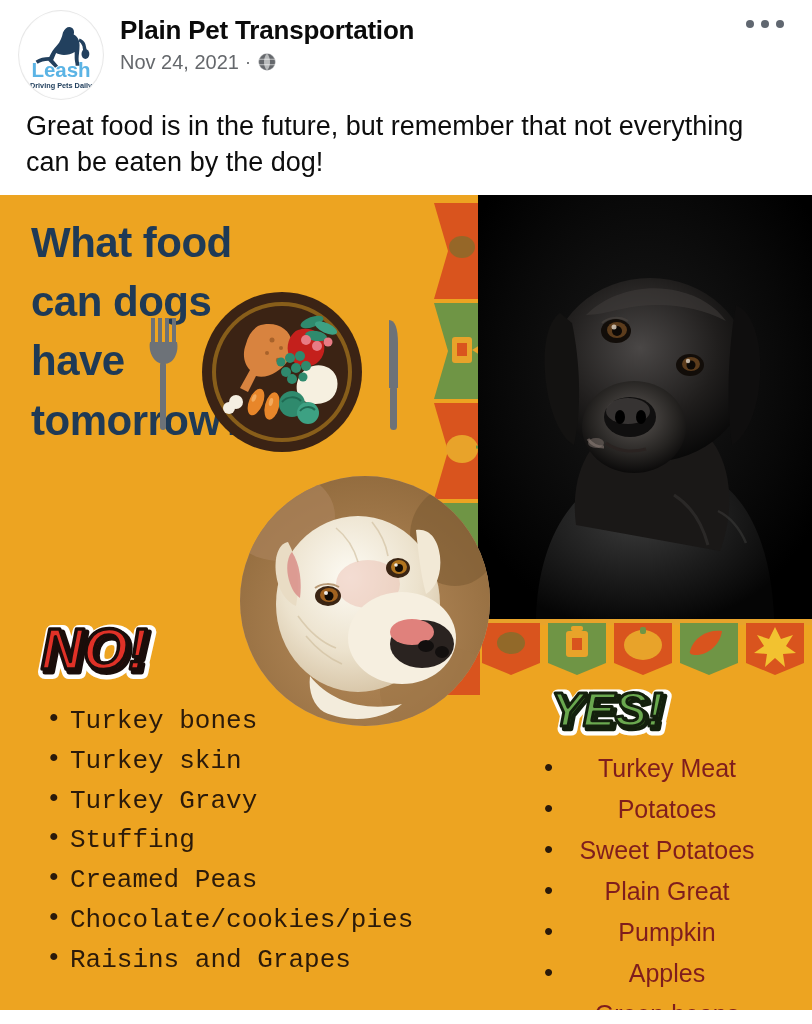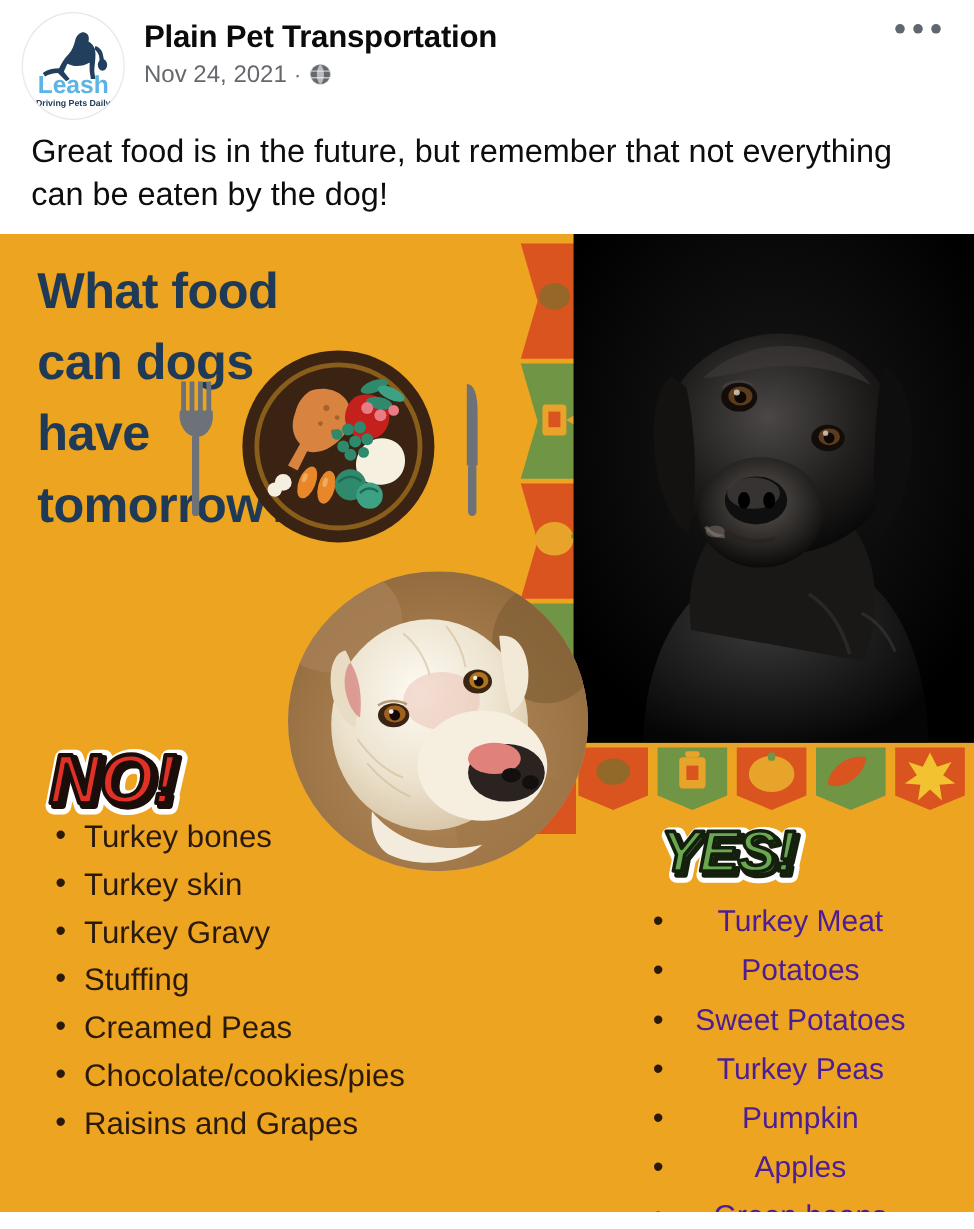--- a/index.html
+++ b/index.html
@@ -150,22 +150,23 @@
   .badge-yes {
     position: absolute;
     left: 546px; top: 482px;
     width: 152px; height: 72px;
   }
   .badge-yes svg { width: 152px; height: 72px; display: block; }
 
   
   .list-no {
     position: absolute;
-    left: 40px; top: 486px;
+    left: 40px; top: 510px;
     width: 380px;
+    font-family: Liberation Mono, monospace;
   }
   .list-no li {
     font-size: 26px;
     line-height: 1.3;
     color: #2b1a0a;
     margin-bottom: 6px;
     list-style: none;
     position: relative;
     padding-left: 30px;
   }
@@ -178,21 +179,21 @@
   }
 
   .list-yes {
     position: absolute;
     left: 510px; top: 557px;
     width: 292px;
   }
   .list-yes li {
     font-size: 25px;
     line-height: 1.32;
-    color: #4c1d95;
+    color: #7f1d1d;
     list-style: none;
     position: relative;
     margin-bottom: 8px;
     text-align: center;
     padding: 0 12px 0 34px;
   }
   .list-yes li::before {
     content: "\2022";
     position: absolute;
     left: 34px; top: -2px;
@@ -533,21 +534,21 @@
       <li>Stuffing</li>
       <li>Creamed Peas</li>
       <li>Chocolate/cookies/pies</li>
       <li>Raisins and Grapes</li>
     </ul>
 
     <ul class="list-yes">
       <li>Turkey Meat</li>
       <li>Potatoes</li>
       <li>Sweet Potatoes</li>
-      <li>Turkey Peas</li>
+      <li>Plain Great</li>
       <li>Pumpkin</li>
       <li>Apples</li>
       <li>Green beans</li>
     </ul>
 
   </div>
 
   <div class="footer-strip"></div>
 </div>
 

